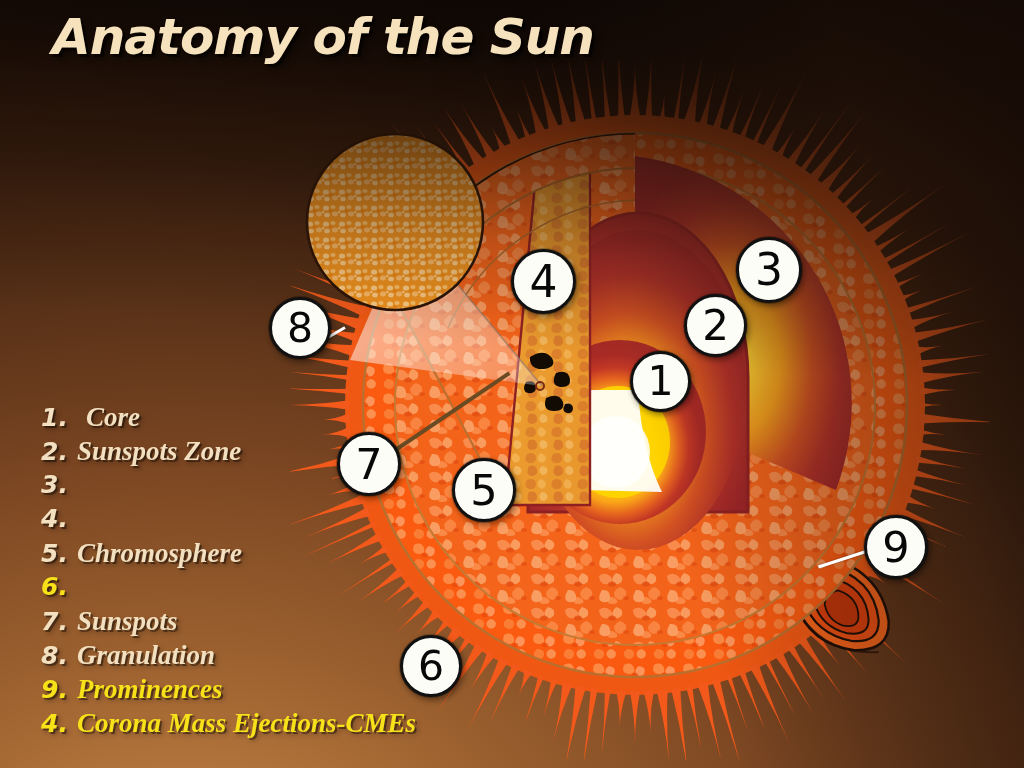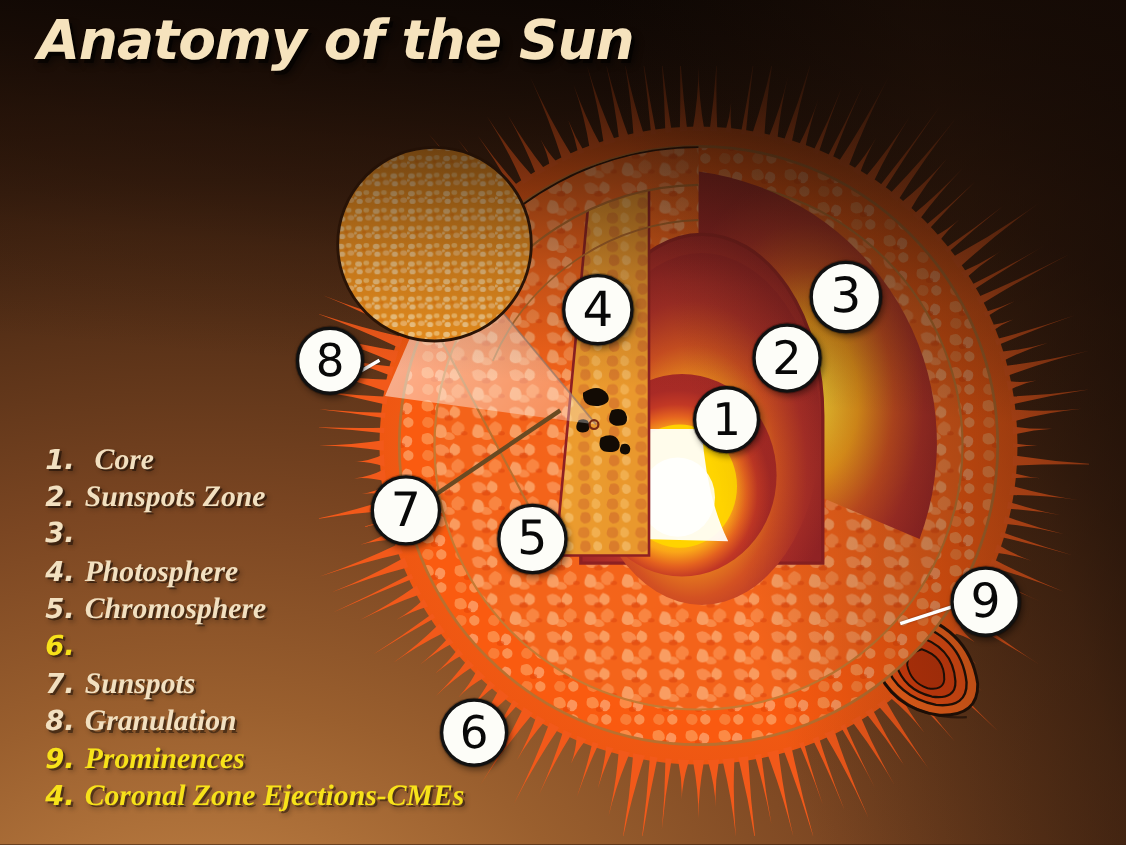--- a/index.html
+++ b/index.html
@@ -19,21 +19,21 @@
   .bg-dark-top{
     position:absolute;inset:0;
     background:linear-gradient(185deg, rgba(8,4,2,.97) 0%, rgba(16,8,4,.90) 10%, rgba(30,15,7,.62) 22%, rgba(46,24,11,.26) 34%, rgba(60,32,14,0) 46%);
   }
   .bg-dark-right{
     position:absolute;inset:0;
     background:linear-gradient(255deg, rgba(24,12,6,.80) 0%, rgba(40,21,10,.42) 16%, rgba(60,32,14,0) 40%);
   }
   
   #title{
-    position:absolute;left:34px;top:8px;
+    position:absolute;left:52px;top:8px;
     font-family:"DejaVu Sans", sans-serif;
     font-size:50px;font-weight:bold;font-style:italic;
     color:#f6e3bd;
     letter-spacing:-1px;
     text-shadow:3px 3px 0 rgba(0,0,0,.55), 5px 5px 7px rgba(0,0,0,.45);
     white-space:nowrap;
   }
   
   #legend{
     position:absolute;left:10px;top:402px;width:450px;
@@ -285,21 +285,20 @@
       </div>
       <div class="leg-row leg-cream">
         <span class="leg-num">2.</span>
         <span class="leg-label">Sunspots Zone</span>
       </div>
       <div class="leg-row leg-cream">
         <span class="leg-num">3.</span>
       </div>
       <div class="leg-row leg-cream">
         <span class="leg-num">4.</span>
-        <span class="leg-label">Photosphere</span>
       </div>
       <div class="leg-row leg-cream">
         <span class="leg-num">5.</span>
         <span class="leg-label">Chromosphere</span>
       </div>
       <div class="leg-row leg-yellow">
         <span class="leg-num">6.</span>
       </div>
       <div class="leg-row leg-cream">
         <span class="leg-num">7.</span>
@@ -308,21 +307,21 @@
       <div class="leg-row leg-cream">
         <span class="leg-num">8.</span>
         <span class="leg-label">Granulation</span>
       </div>
       <div class="leg-row leg-yellow">
         <span class="leg-num">9.</span>
         <span class="leg-label">Prominences</span>
       </div>
       <div class="leg-row leg-yellow">
         <span class="leg-num">4.</span>
-        <span class="leg-label">Coronal Zone Ejections-CMEs</span>
+        <span class="leg-label">Corona Mass Ejections-CMEs</span>
       </div>
     </div>
 
   <div class="leader" style="left:345px;top:326px;width:55px;transform:rotate(150deg);"></div>
   <div class="leader dark" style="left:385px;top:455px;width:150px;transform:rotate(-34deg);"></div>
   <div class="leader" style="left:866px;top:550px;width:50px;transform:rotate(162deg);"></div>
 
   <div id="callouts">
       <div class="callout" style="left: 630px; top: 351px; width: 55px; height: 55px; font-size: 41px;">1</div>
       <div class="callout" style="left: 684px; top: 294px; width: 57px; height: 57px; font-size: 42px;">2</div>

